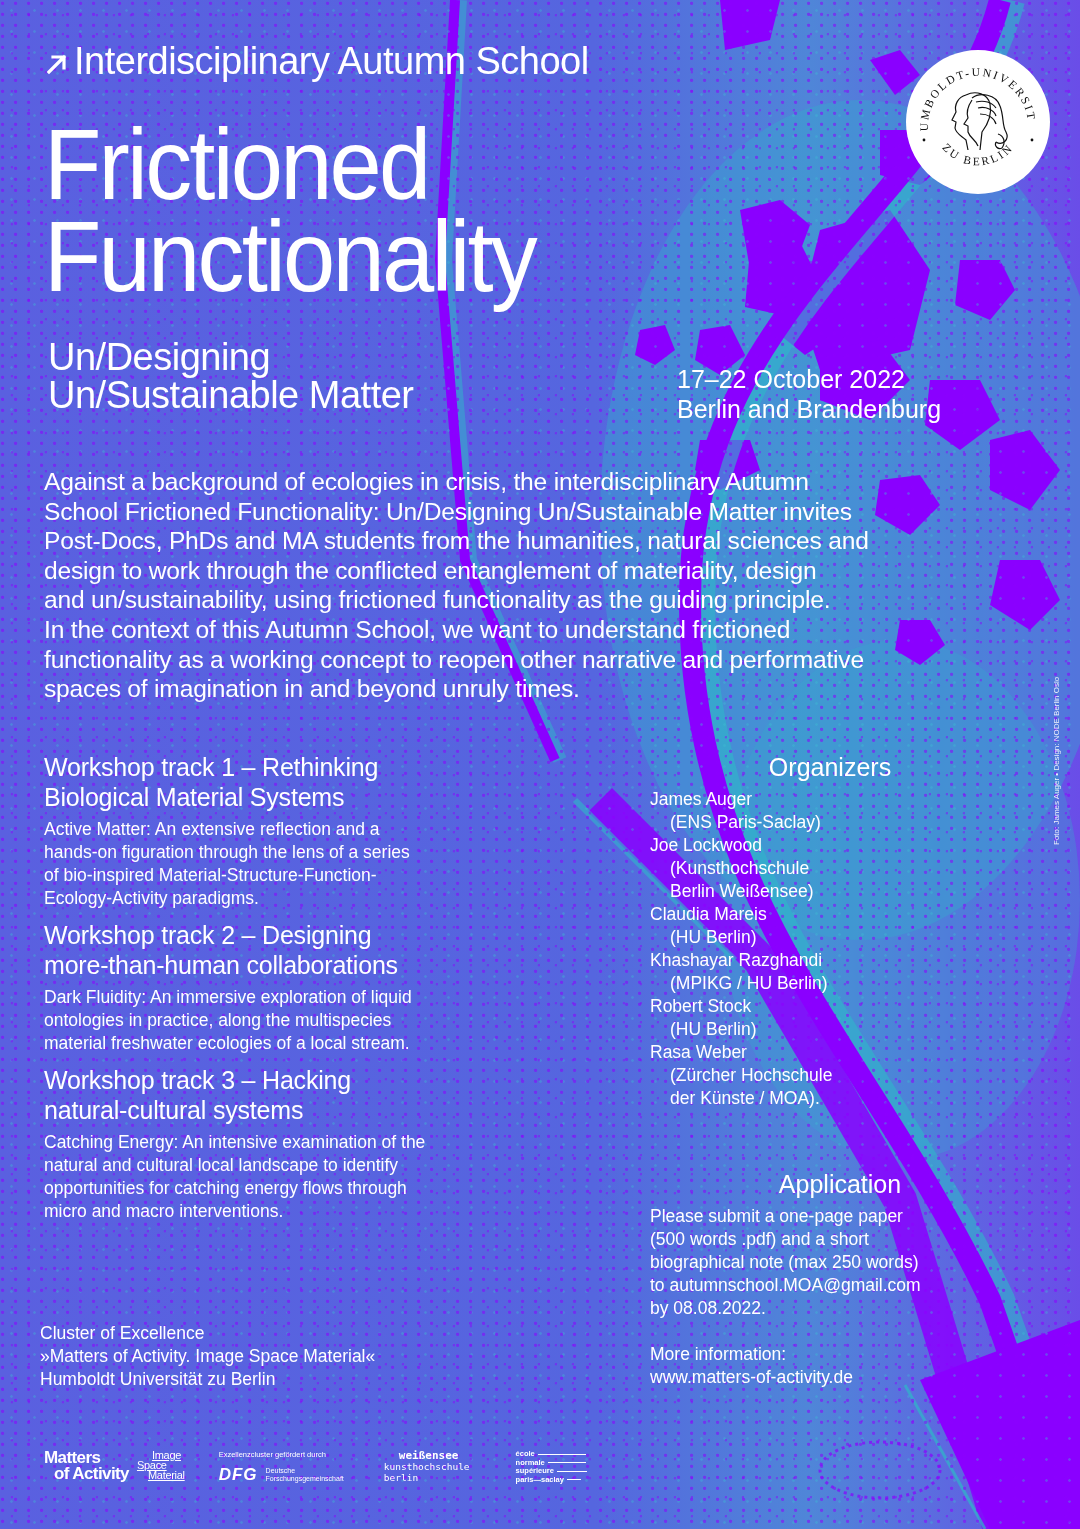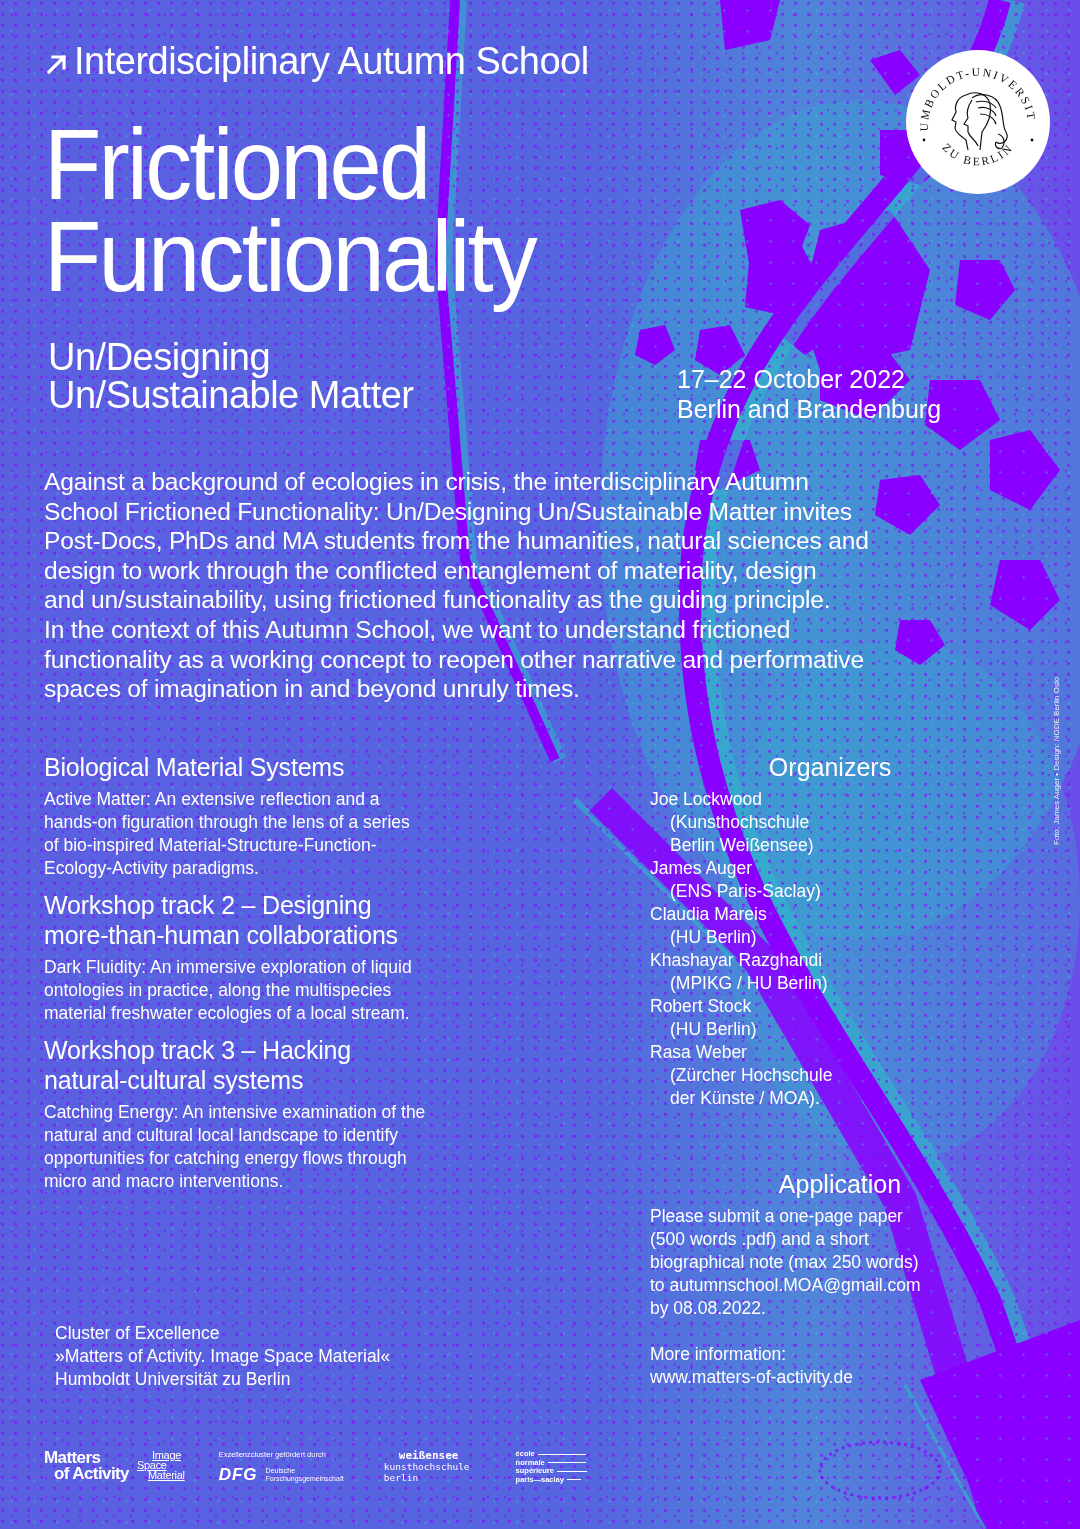--- a/index.html
+++ b/index.html
@@ -46,21 +46,21 @@
   
   .organizers { left: 650px; top: 752px; width: 360px; }
   .organizers h3, .application h3 { margin: 0 0 6px 0; font-weight: normal; font-size: 25px; line-height: 30px; text-align: center; }
   .org-name { font-size: 17.5px; line-height: 23px; white-space: nowrap; }
   .org-aff { font-size: 17.5px; line-height: 23px; padding-left: 20px; white-space: nowrap; }
 
   .application { left: 650px; top: 1169px; width: 380px; }
   .application .body div { font-size: 17.5px; line-height: 23px; white-space: nowrap; }
   .application .more { margin-top: 23px; }
 
-  .cluster { left: 55px; top: 1322px; font-size: 17.5px; line-height: 23px; white-space: nowrap; }
+  .cluster { left: 40px; top: 1322px; font-size: 17.5px; line-height: 23px; white-space: nowrap; }
 
   .credit { left: 1052px; top: 845px; font-size: 8px; transform: rotate(-90deg); transform-origin: left top; white-space: nowrap; opacity: .9; }
 
   
   .logos { left: 44px; top: 1450px; height: 44px; display: flex; align-items: flex-start; }
   .moa { display: flex; align-items: flex-start; }
   .moa .big { font-size: 17px; line-height: 16px; letter-spacing: -0.6px; font-weight: bold; }
   .moa .big div:last-child { padding-left: 10px; }
   .moa .small { margin-left: 8px; font-size: 11px; line-height: 10px; letter-spacing: -0.3px; text-decoration: underline; }
   .moa .small div:nth-child(1) { padding-left: 15px; }
@@ -186,20 +186,21 @@
   <p>design to work through the conflicted entanglement of materiality, design</p>
   <p>and un/sustainability, using frictioned functionality as the guiding principle.</p>
   <p>In the context of this Autumn School, we want to understand frictioned</p>
   <p>functionality as a working concept to reopen other narrative and performative</p>
   <p>spaces of imagination in and beyond unruly times.</p>
 </div>
 
 <div class="layer tracks">
   <div class="track">
     <h3>
+      <div>Workshop track 1 – Rethinking</div>
       <div>Biological Material Systems</div>
     </h3>
     <div class="desc">
       <div>Active Matter: An extensive reflection and a</div>
       <div>hands-on figuration through the lens of a series</div>
       <div>of bio-inspired Material-Structure-Function-</div>
       <div>Ecology-Activity paradigms.</div>
     </div>
   </div>
   <div class="track">
@@ -223,27 +224,27 @@
       <div>natural and cultural local landscape to identify</div>
       <div>opportunities for catching energy flows through</div>
       <div>micro and macro interventions.</div>
     </div>
   </div>
 </div>
 
 <div class="layer organizers">
   <h3>Organizers</h3>
   <div>
+    <div class="org-name">James Auger</div>
+    <div class="org-aff">(ENS Paris-Saclay)</div>
+  </div>
+  <div>
     <div class="org-name">Joe Lockwood</div>
     <div class="org-aff">(Kunsthochschule</div>
     <div class="org-aff">Berlin Weißensee)</div>
-  </div>
-  <div>
-    <div class="org-name">James Auger</div>
-    <div class="org-aff">(ENS Paris-Saclay)</div>
   </div>
   <div>
     <div class="org-name">Claudia Mareis</div>
     <div class="org-aff">(HU Berlin)</div>
   </div>
   <div>
     <div class="org-name">Khashayar Razghandi</div>
     <div class="org-aff">(MPIKG / HU Berlin)</div>
   </div>
   <div>

